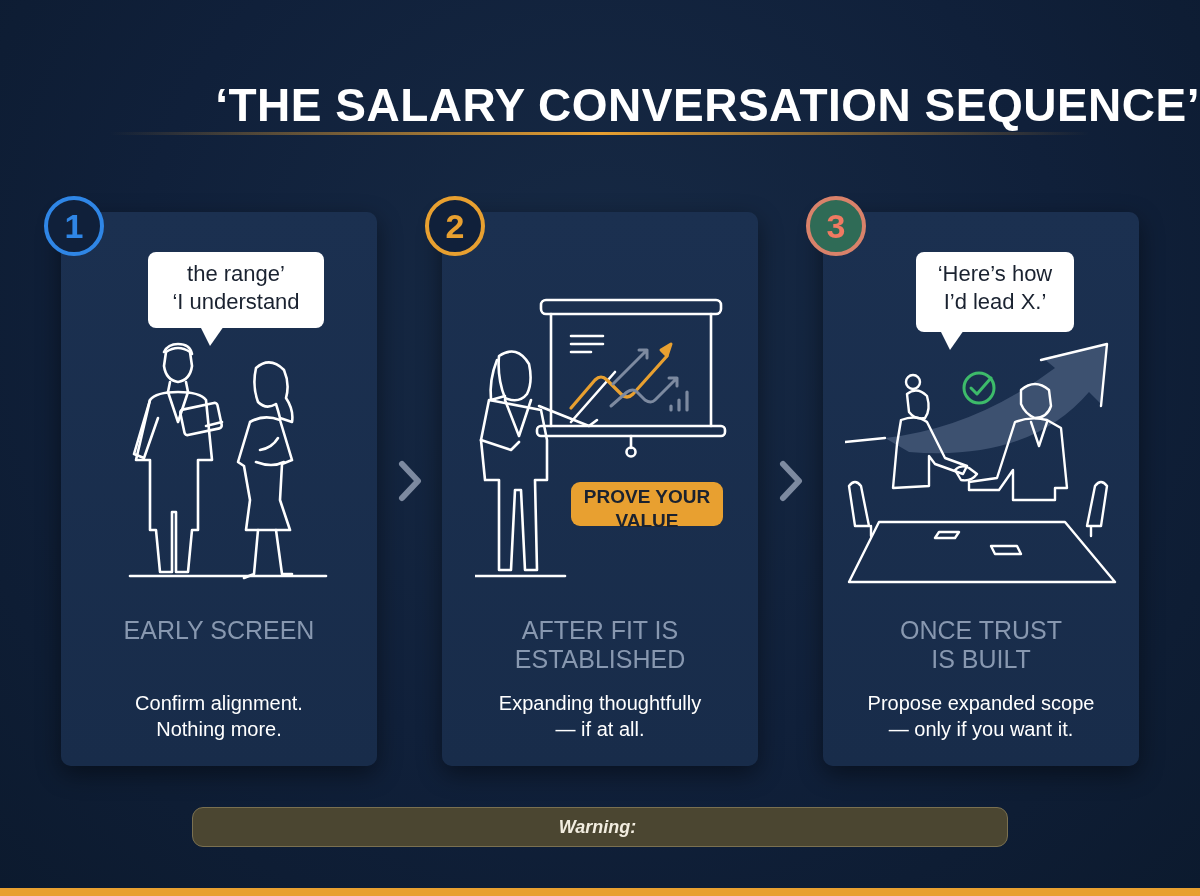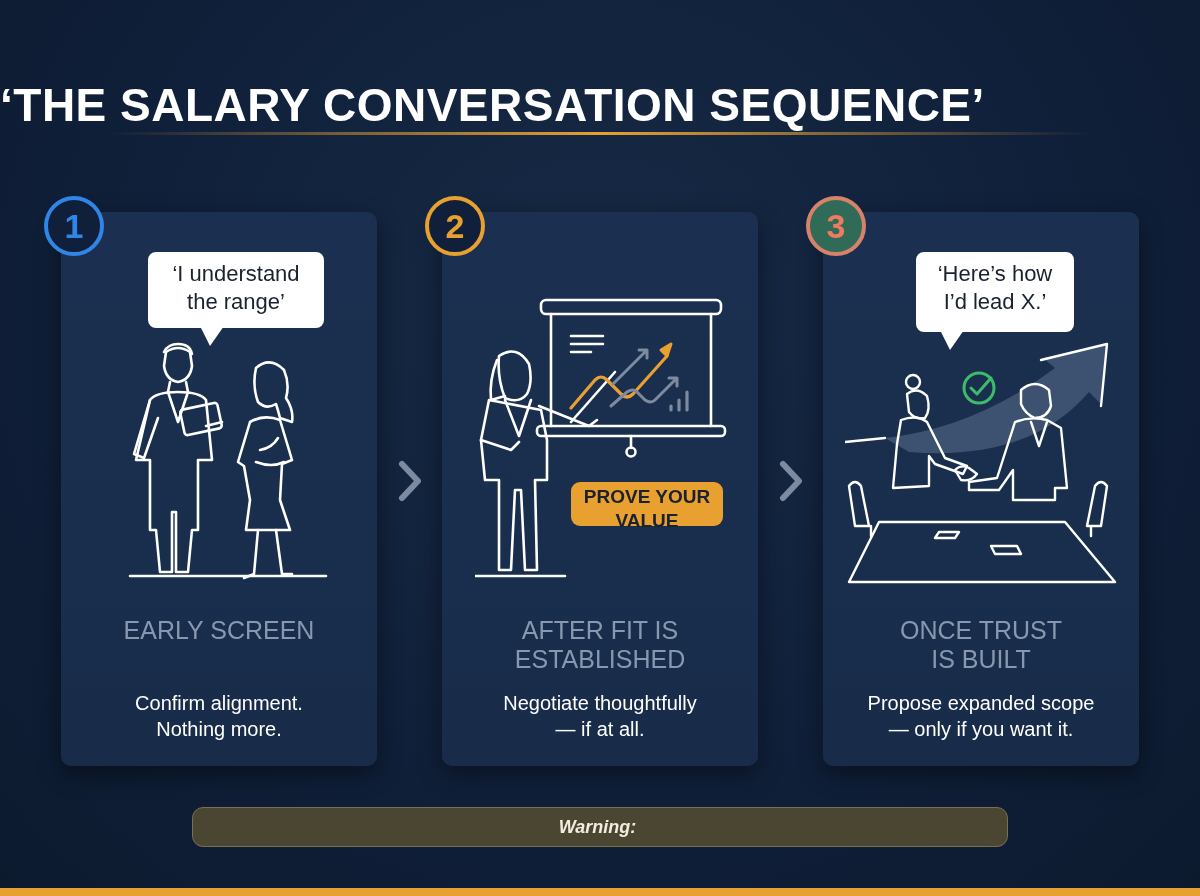--- a/index.html
+++ b/index.html
@@ -4,21 +4,21 @@
 <style>
   * { box-sizing: border-box; margin: 0; padding: 0; }
   html, body { width: 1200px; height: 896px; overflow: hidden; }
   body {
     background: radial-gradient(ellipse at 50% 35%, #172a45 0%, #10203a 55%, #0c1a2e 100%);
     font-family: "Liberation Sans", sans-serif;
     position: relative;
   }
   .title {
     position: absolute; top: 78px; left: 0; width: 1200px;
-    text-align: left; color: #ffffff; font-weight: 700;
+    text-align: right; color: #ffffff; font-weight: 700;
     font-size: 46px; letter-spacing: 0.5px;
   }
   .title-rule {
     position: absolute; top: 132px; left: 110px; width: 980px; height: 3px;
     background: linear-gradient(90deg, rgba(232,160,48,0) 0%, #e8a030 50%, rgba(232,160,48,0) 100%);
   }
   .card {
     position: absolute; top: 212px; width: 316px; height: 554px;
     background: linear-gradient(180deg, #1b3050 0%, #182c4a 100%);
     border-radius: 10px;
@@ -79,22 +79,22 @@
 </style>
 </head>
 <body>
 
 <div class="title">‘THE SALARY CONVERSATION SEQUENCE’</div>
 <div class="title-rule"></div>
 
 <div class="card c1"></div>
 <div class="step-badge b1">1</div>
 <div class="bubble bubble1">
+  <div>the range’</div>
   <div>‘I understand</div>
-  <div>the range’</div>
 </div>
 <svg class="illus" style="left:110px;top:340px" width="220" height="245" viewBox="0 0 220 245" fill="none" stroke="#ffffff" stroke-width="2.6" stroke-linejoin="round" stroke-linecap="round">
 
   <path d="M56 12 q12 -8 24 0 l2 14 q-2 14 -14 16 q-12 -2 -14 -16 z"></path>
   <path d="M54 12 q4 -8 14 -8 q12 0 14 10"></path>
   <path d="M60 42 l-2 10 M76 42 l2 10"></path>
   <path d="M40 60 q6 -8 28 -8 q22 0 28 8 l6 60 l-14 0 l0 70 l-6 0 l-4 42 l-12 0 l0 -60 l-4 0 l0 60 l-12 0 l-4 -42 l-6 0 l0 -70 l-14 0 z"></path>
   <path d="M58 52 l10 30 l10 -30"></path>
   <path d="M40 60 l-16 54 l10 4 l14 -40"></path>
   <rect x="72" y="66" width="38" height="26" rx="3" transform="rotate(-12 91 79)"></rect>
@@ -140,21 +140,21 @@
   <path d="M138 88 l34 -34 M172 54 l-8 0 M172 54 l0 8" stroke="#7d8aa0" stroke-width="3"></path>
   <path d="M136 110 l16 -14 q6 -4 10 0 l8 8 q6 4 10 0 l22 -22 M202 82 l-8 0 M202 82 l0 8" stroke="#7d8aa0" stroke-width="3"></path>
   <path d="M196 114 l0 -4 M204 114 l0 -10 M212 114 l0 -18" stroke="#7d8aa0" stroke-width="3.2"></path>
 </svg>
 <div class="prove">
   <div>PROVE YOUR</div>
   <div>VALUE</div>
 </div>
 <div class="card-heading" style="left:442px;top:616px">AFTER FIT IS</div>
 <div class="card-heading" style="left:442px;top:645px">ESTABLISHED</div>
-<div class="card-desc" style="left:442px;top:690px">Negotiate thoughtfully</div>
+<div class="card-desc" style="left:442px;top:690px">Expanding thoughtfully</div>
 <div class="card-desc" style="left:442px;top:716px">— if at all.</div>
 
 <svg class="chev" style="left:777px" width="30" height="46" viewBox="0 0 30 46" fill="none" stroke="#7d8aa0" stroke-width="6" stroke-linecap="round" stroke-linejoin="round">
     <path d="M6 6 l16 17 l-16 17"></path>
   </svg>
 
 <div class="card c3"></div>
 <div class="step-badge b3">3</div>
 <div class="bubble bubble3">
   <div>‘Here’s how</div>

